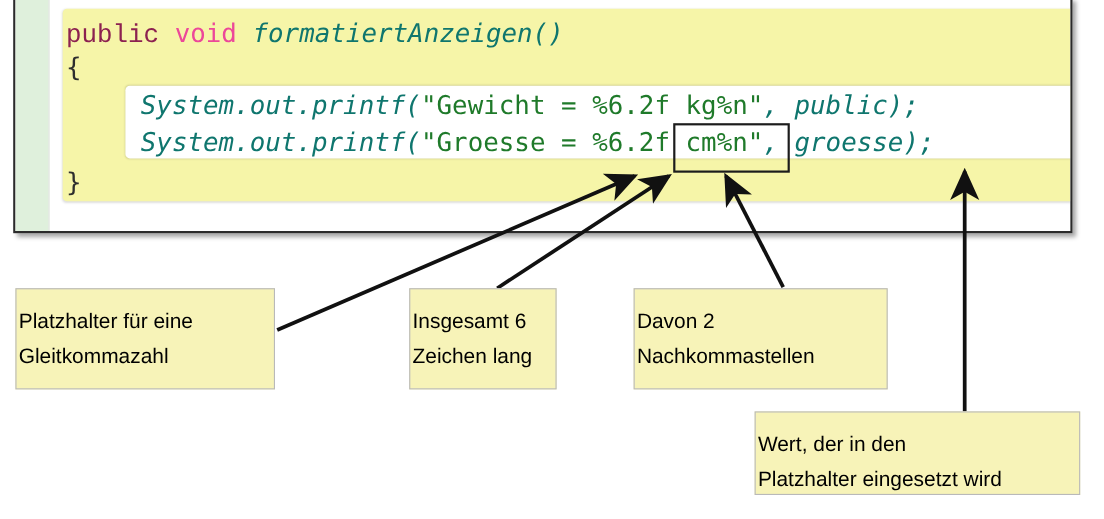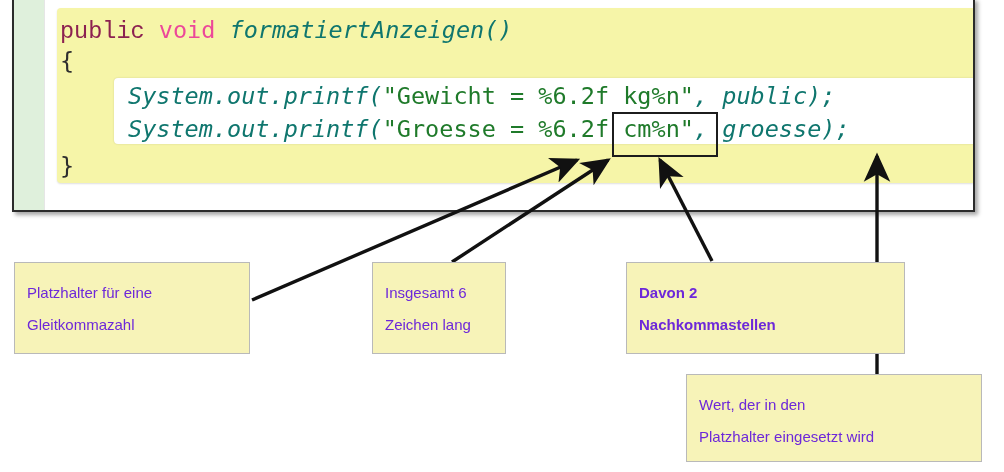--- a/index.html
+++ b/index.html
@@ -111,32 +111,32 @@
     height: 472px;
     pointer-events: none;
   }
 
   
   .callout {
     position: absolute;
     background: #f7f3b8;
     border: 1px solid #b9b9b9;
     box-sizing: border-box;
-    color: #6d28d9;
+    color: #000000;
     font-family: "Liberation Sans", sans-serif;
-    font-size: 15px;
+    font-size: 19px;
     line-height: 32px;
-    padding: 14px 0 0 12px;
+    padding: 14px 0 0 2px;
   }
   .callout .ln { display: block; white-space: pre; }
 
   #callout-1 { left: 14px;  top: 262px; width: 236px; height: 92px; }
   #callout-2 { left: 372px; top: 262px; width: 134px; height: 92px; }
-  #callout-3 { left: 626px; top: 262px; width: 279px; height: 92px; font-weight: bold; }
-  #callout-4 { left: 686px; top: 374px; width: 296px; height: 88px; }
+  #callout-3 { left: 576px; top: 262px; width: 231px; height: 92px; }
+  #callout-4 { left: 686px; top: 374px; width: 296px; height: 76px; }
 </style>
 </head>
 <body>
 
 <div id="editor">
 
   <div id="gutter"></div>
 
   <div id="code-area">
 

